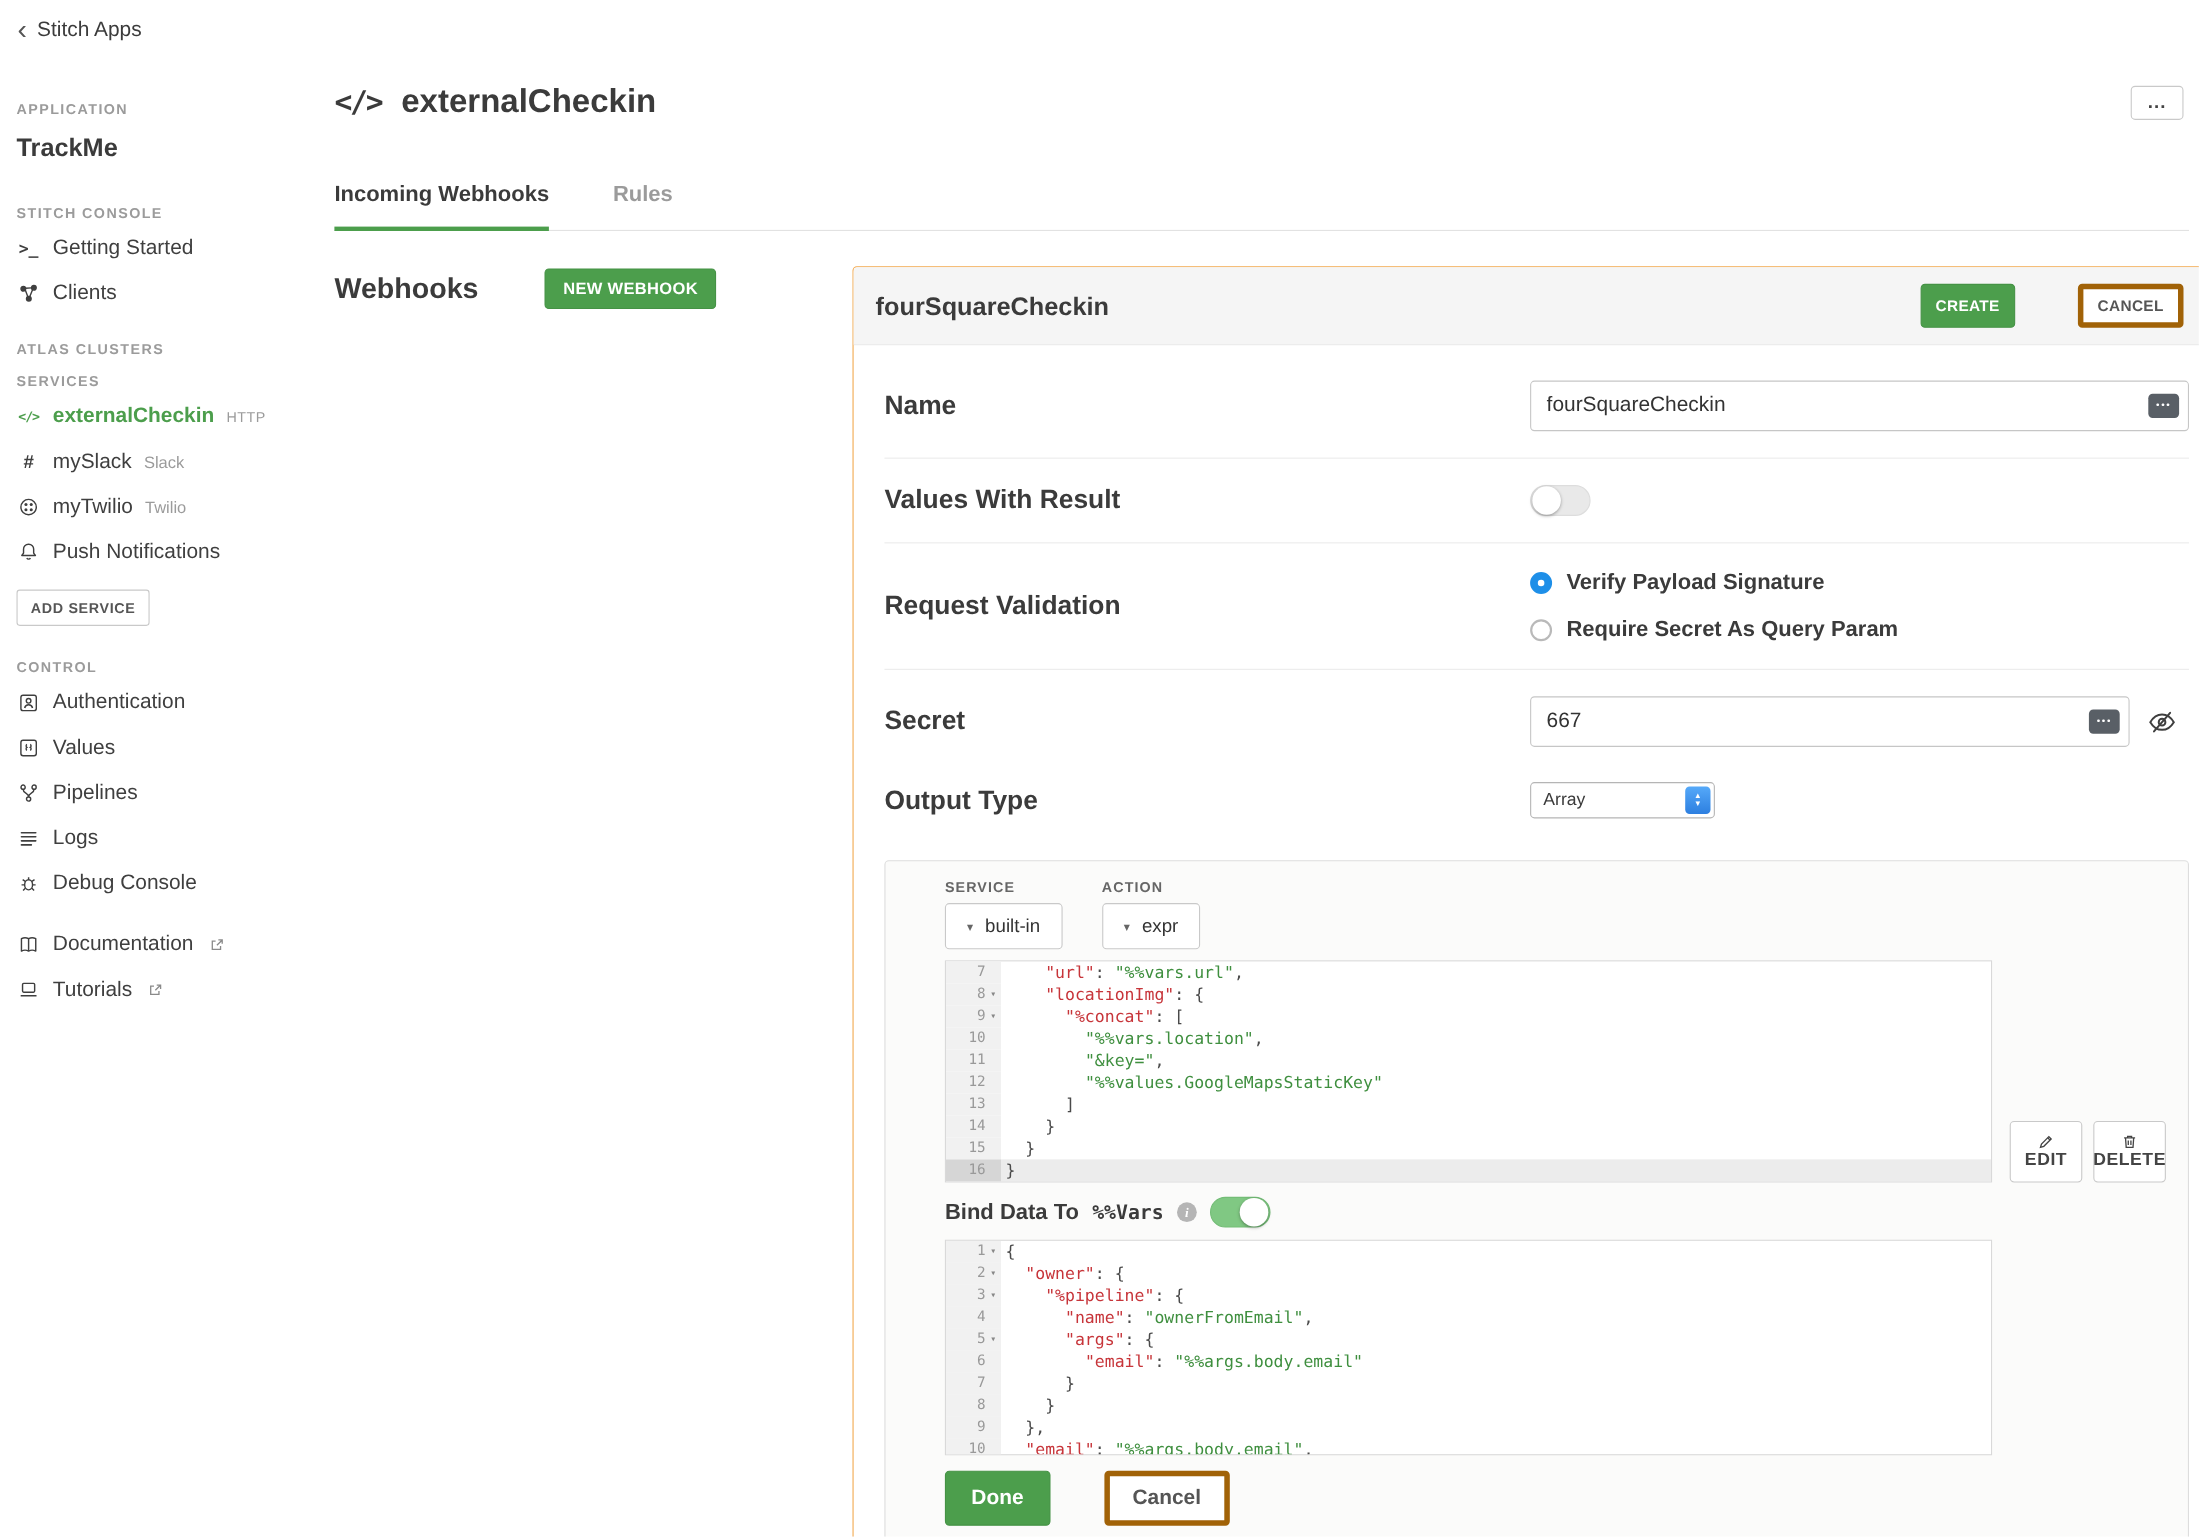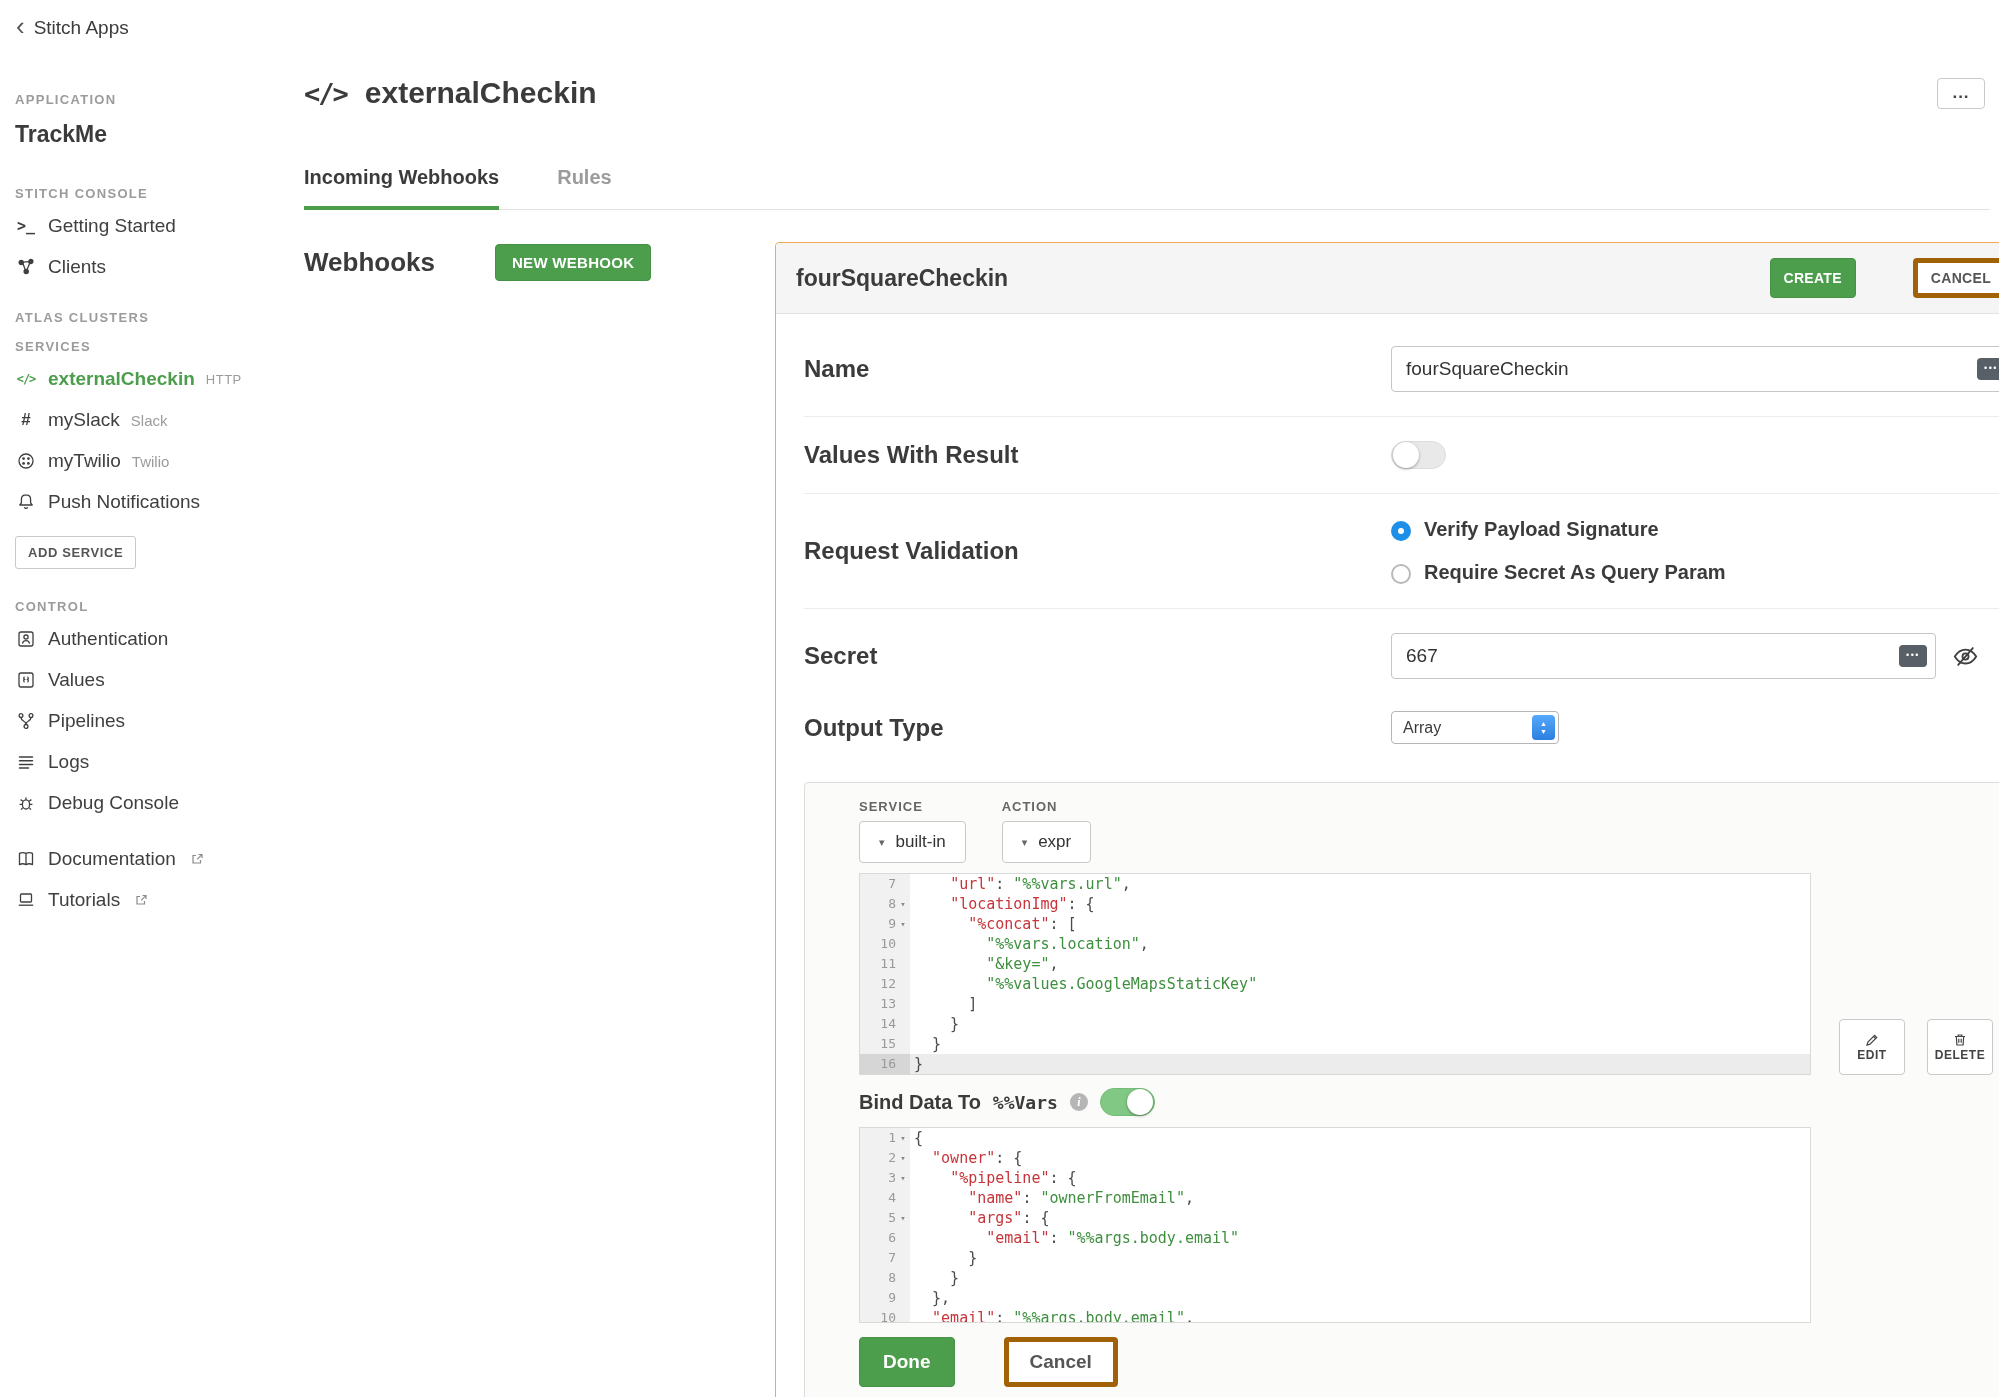--- a/index.html
+++ b/index.html
@@ -69,21 +69,21 @@
   .ellipsis-badge { position:absolute; right:9px; top:50%; transform:translateY(-50%); background:#595f66; color:#fff; border-radius:4px; padding:6px 7px 7px; font-size:9px; letter-spacing:1.5px; line-height:1; cursor:pointer; }
   .eye { margin-left:16px; display:flex; cursor:pointer; }
 
   .toggle { width:55px; height:28px; border-radius:14px; position:relative; display:inline-block; background:#e9e9e9; border:1px solid #ddd; cursor:pointer; flex:none; }
   .toggle .knob { position:absolute; top:0px; width:26px; height:26px; border-radius:50%; background:#fff; box-shadow:0 1px 3px rgba(0,0,0,.35); }
   .toggle.off .knob { left:1px; }
   .toggle.on { background:#80c883; border-color:#74bd77; }
   .toggle.on .knob { right:1px; }
 
   .radio-col { display:flex; flex-direction:column; gap:20px; }
-  .radio-row { display:flex; align-items:flex-end; gap:13px; cursor:pointer; }
+  .radio-row { display:flex; align-items:center; gap:13px; cursor:pointer; }
   .radio { width:20px; height:20px; border-radius:50%; border:2px solid #b9b9b9; background:#fff; position:relative; flex:none; }
   .radio.selected { border-color:var(--blue); background:var(--blue); }
   .radio.selected::after { content:""; position:absolute; inset:5px; background:#fff; border-radius:50%; }
   .radio-label { font-size:20px; font-weight:bold; }
 
   .select-box { display:flex; align-items:center; width:168px; height:33px; border:1px solid #b5b5b5; border-radius:4px; background:#fff; padding-left:11px; font-size:16px; position:relative; cursor:pointer; }
   .stepper { position:absolute; right:3px; top:3px; bottom:3px; width:23px; border-radius:4px; background:linear-gradient(#55a9f9,#2d7fe0); color:#fff; display:flex; flex-direction:column; align-items:center; justify-content:center; font-size:7px; line-height:8px; }
 
   
   .editor-box { margin:20px 0 0 0; border:1px solid #ddd; border-radius:4px; background:#fbfbfa; padding:16px 20px 16px 54px; }
@@ -97,21 +97,21 @@
   .ace-line { display:flex; height:20px; line-height:20px; }
   .gut { width:50px; flex:none; background:#f1f1f1; color:#999; display:flex; justify-content:flex-end; align-items:center; font-size:13px; }
   .gut .fold { width:14px; color:#888; font-size:9px; text-align:center; }
   .code { flex:1; white-space:pre; padding-left:4px; color:#4a4a4a; }
   .tk-k { color:var(--key); } .tk-s { color:var(--str); } .tk-p { color:#4a4a4a; }
   .ace-line.active .gut { background:#d6d6d6; }
   .ace-line.active .code { background:#ececec; }
   .ace2 { height:196px; }
 
   .side-btns { display:flex; gap:10px; }
-  .mini-btn { width:66px; height:56px; border:1px solid #c9c9c9; border-radius:4px; background:#fff; display:flex; flex-direction:column; align-items:center; justify-content:center; gap:0; font-size:12px; font-weight:bold; color:#444; letter-spacing:.5px; cursor:pointer; font-family:inherit;margin-left:12px; }
+  .mini-btn { width:66px; height:56px; border:1px solid #c9c9c9; border-radius:4px; background:#fff; display:flex; flex-direction:column; align-items:center; justify-content:center; gap:0; font-size:16px; font-weight:bold; color:#444; letter-spacing:.5px; cursor:pointer; font-family:inherit; }
 
   .bind-row { display:flex; align-items:center; gap:12px; margin:13px 0 11px; }
   .bind-label { font-size:20px; font-weight:bold; }
   .bind-var { font-family:"DejaVu Sans Mono",monospace; font-weight:bold; font-size:18px; }
   .info-icon { width:18px; height:18px; border-radius:50%; background:#b5b5b5; color:#fff; font-size:12px; font-weight:bold; font-style:italic; display:flex; align-items:center; justify-content:center; font-family:"Liberation Serif",serif; }
 
   .done-row { display:flex; gap:6px; margin-top:14px; }
   .btn-green.done { font-size:19px; padding:9px 23px; }
   .btn-plain.done-cancel { font-size:19px; padding:9px 21px; }
 </style>

